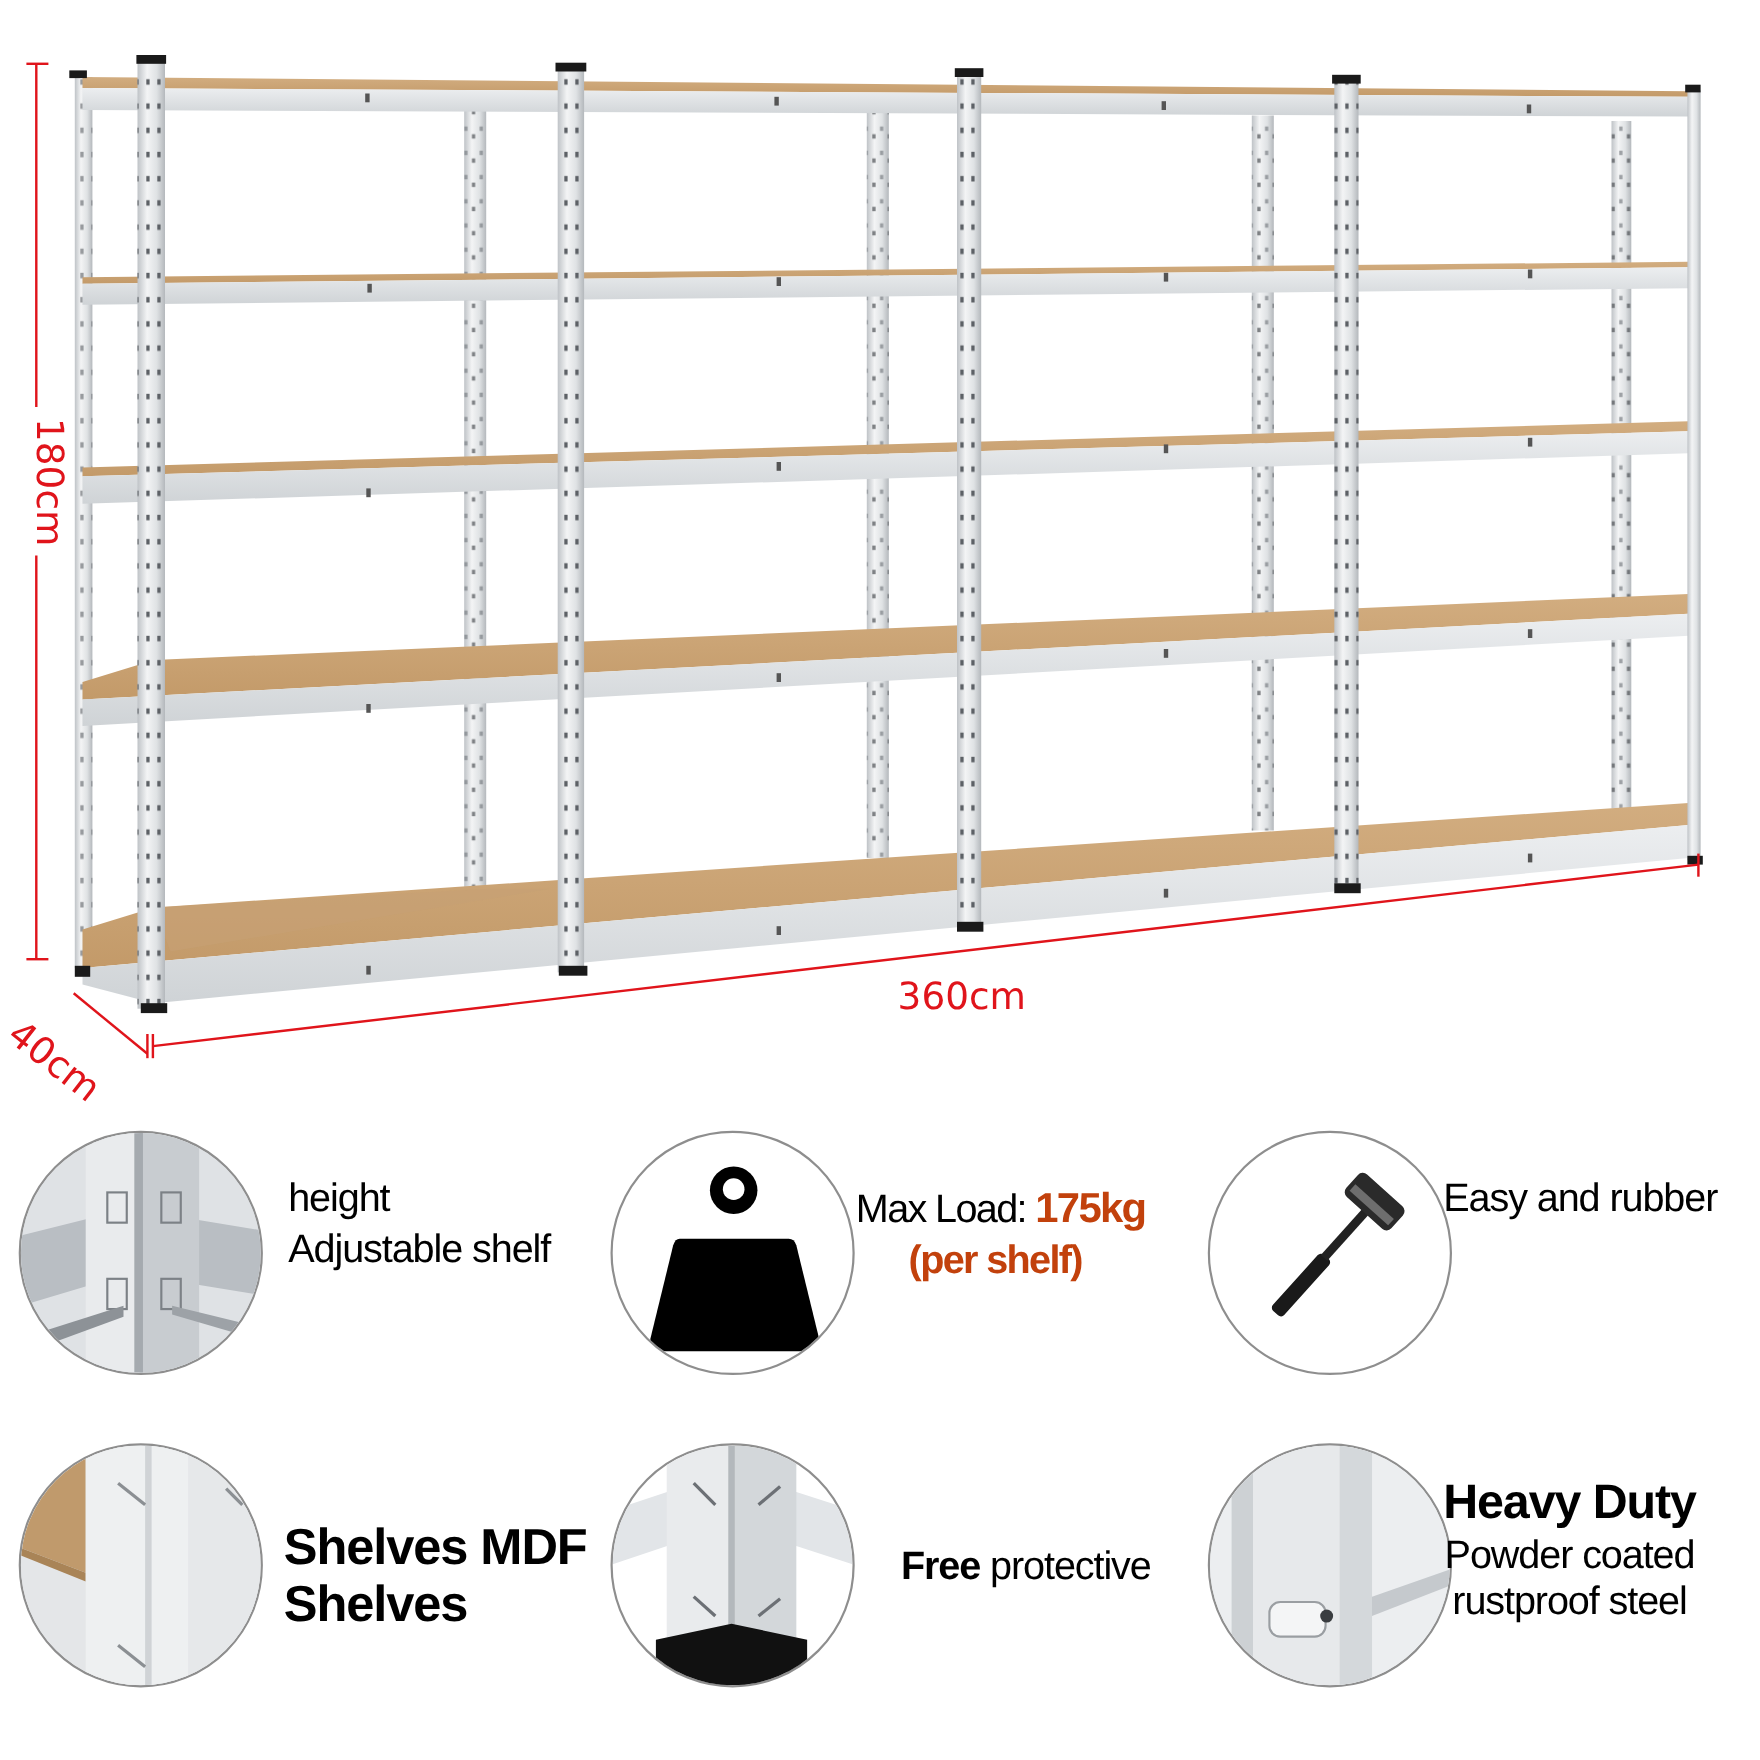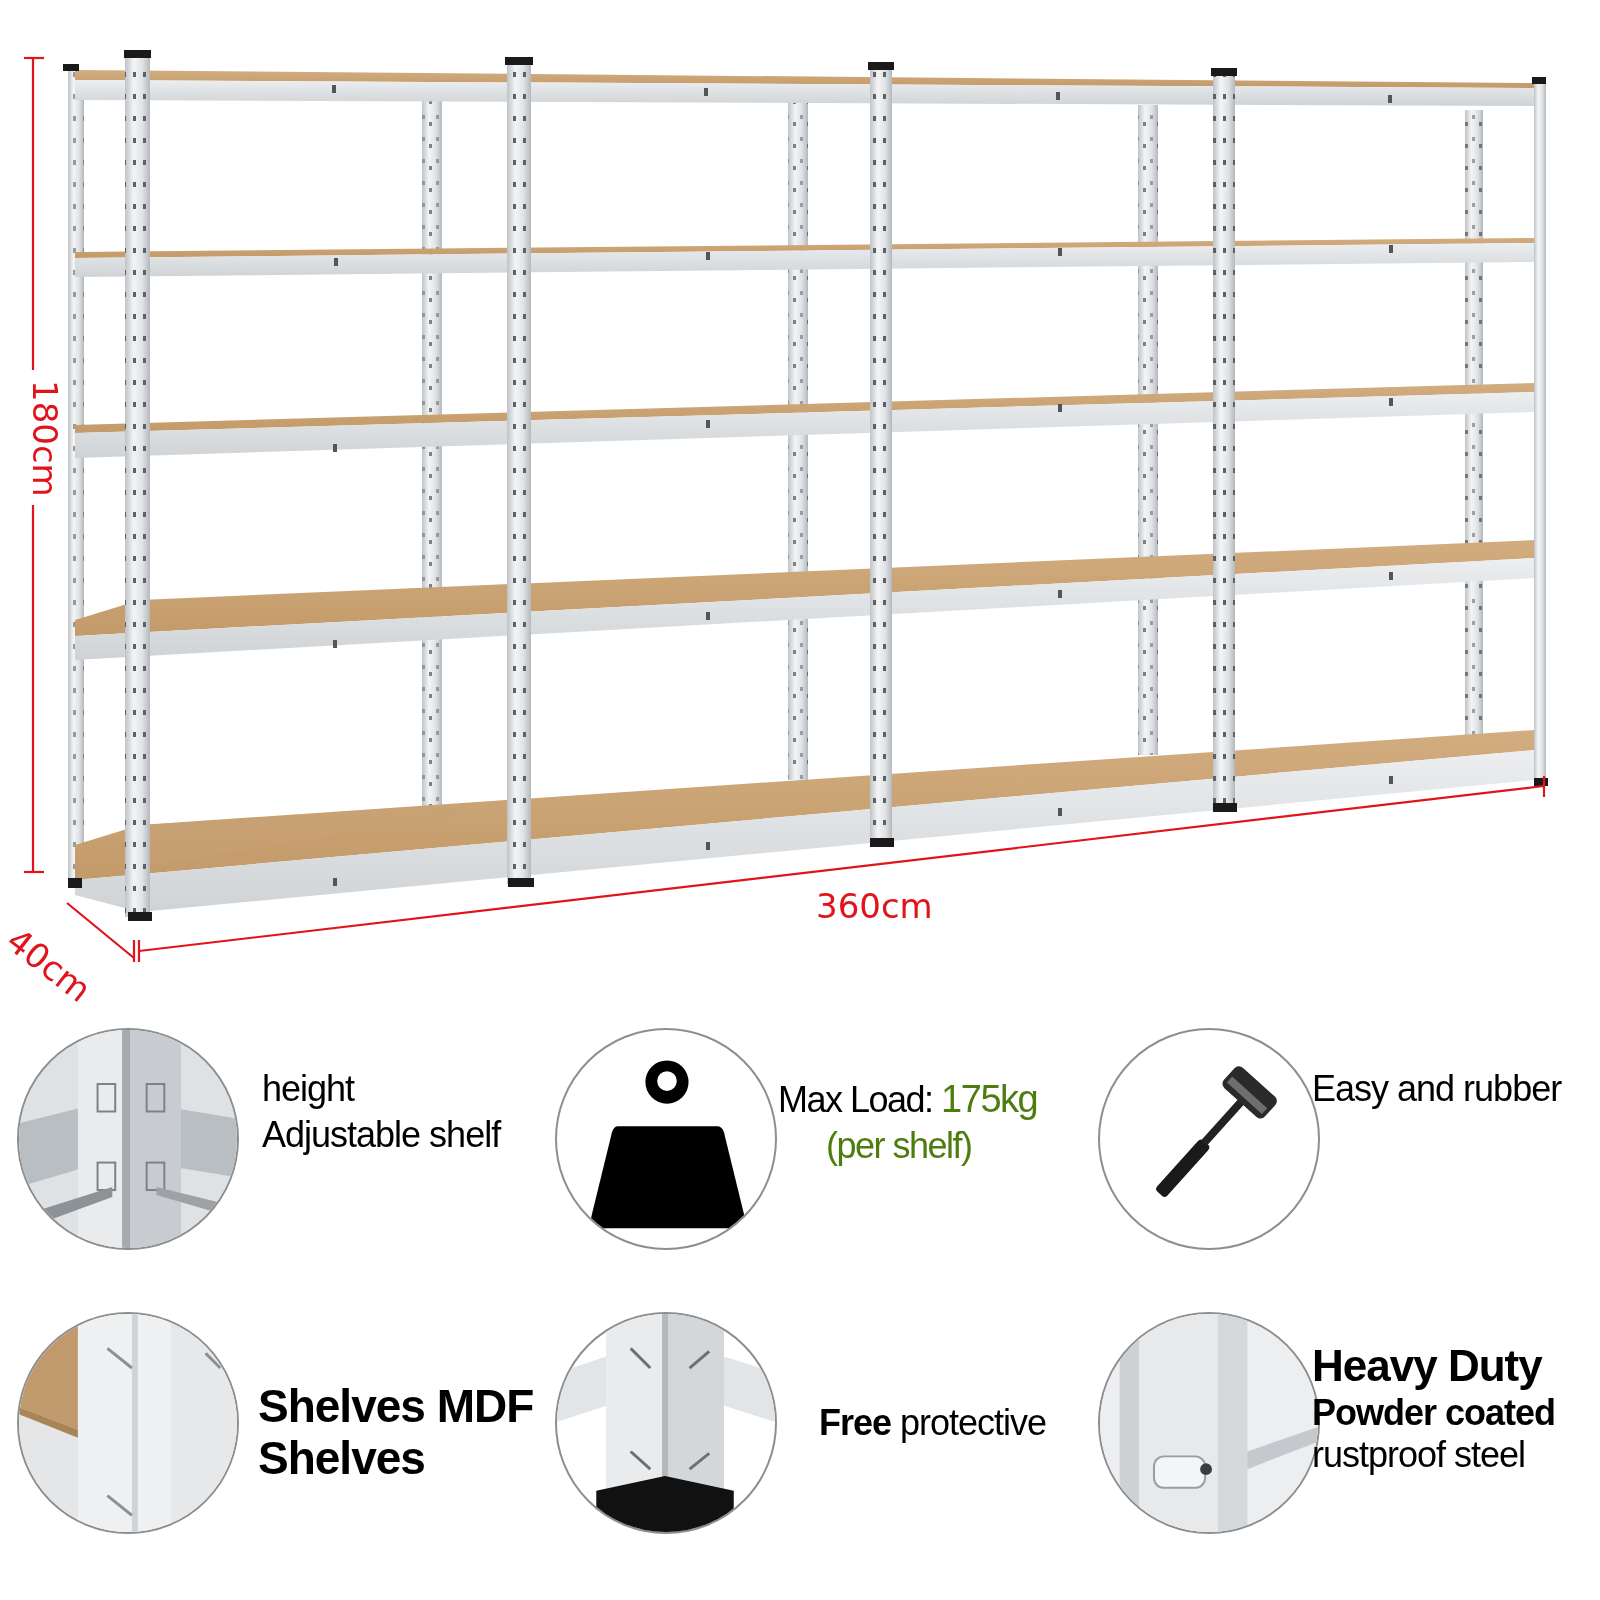--- a/index.html
+++ b/index.html
@@ -6,21 +6,21 @@
   body { width: 1600px; height: 1600px; position: relative; overflow: hidden;
          font-family: "Liberation Sans", sans-serif; color: #000; }
   #hero { position: absolute; left: 0; top: 0; width: 1600px; height: 1000px; }
   .dim-label { position: absolute; color: #e0141b; font-family: "DejaVu Sans", sans-serif; font-size: 34px; white-space: nowrap; }
   .feature { position: absolute; }
   .circle { position: absolute; width: 222px; height: 222px; border-radius: 50%;
             border: 2px solid #8e8e8e; overflow: hidden; background: #f2f2f2; box-sizing: border-box; }
   .circle svg { width: 100%; height: 100%; display: block; }
   .ftext { position: absolute; font-size: 36px; line-height: 46px; letter-spacing: -1px; white-space: nowrap; }
   .ftext .b { font-weight: bold; }
-  .red { color: #4d7c0f; font-weight: normal; }
+  .red { color: #c2410c; font-weight: bold; }
   .big { font-size: 46px; line-height: 52px; font-weight: bold; letter-spacing: -1px; }
 </style>
 </head>
 <body>
 
 <div id="hero">
   <svg width="1600" height="1000" viewBox="0 0 1600 1000" xmlns="http://www.w3.org/2000/svg">
     <defs>
       <linearGradient id="post" x1="0" x2="1">
         <stop offset="0" stop-color="#bfc3c7"></stop>
@@ -242,18 +242,18 @@
     <svg viewBox="0 0 222 222">
       <rect width="222" height="222" fill="#eceef0"></rect>
       <rect x="20" y="0" width="20" height="222" fill="#cdd1d4"></rect>
       <rect x="40" y="0" width="80" height="222" fill="#e7e9eb"></rect>
       <rect x="120" y="0" width="30" height="222" fill="#d4d8db"></rect>
       <polygon points="150,140 222,115 222,130 150,158" fill="#c5c9cd"></polygon>
       <rect x="55" y="145" width="52" height="32" rx="10" fill="#f4f5f6" stroke="#9a9ea2" stroke-width="2"></rect>
       <circle cx="108" cy="158" r="6" fill="#3a3d40"></circle>
     </svg>
   </div>
-  <div class="ftext" style="left:242px; top:70px;">
+  <div class="ftext" style="left:242px; top:70px;text-align:center;">
     <div class="big" style="font-size:44px;">Heavy Duty</div>
-    <div style="line-height:42px;font-weight:bold;">Powder coated</div>
+    <div style="line-height:42px;">Powder coated</div>
     <div style="line-height:42px;">rustproof steel</div>
   </div>
 </div>
 
 </body></html>

